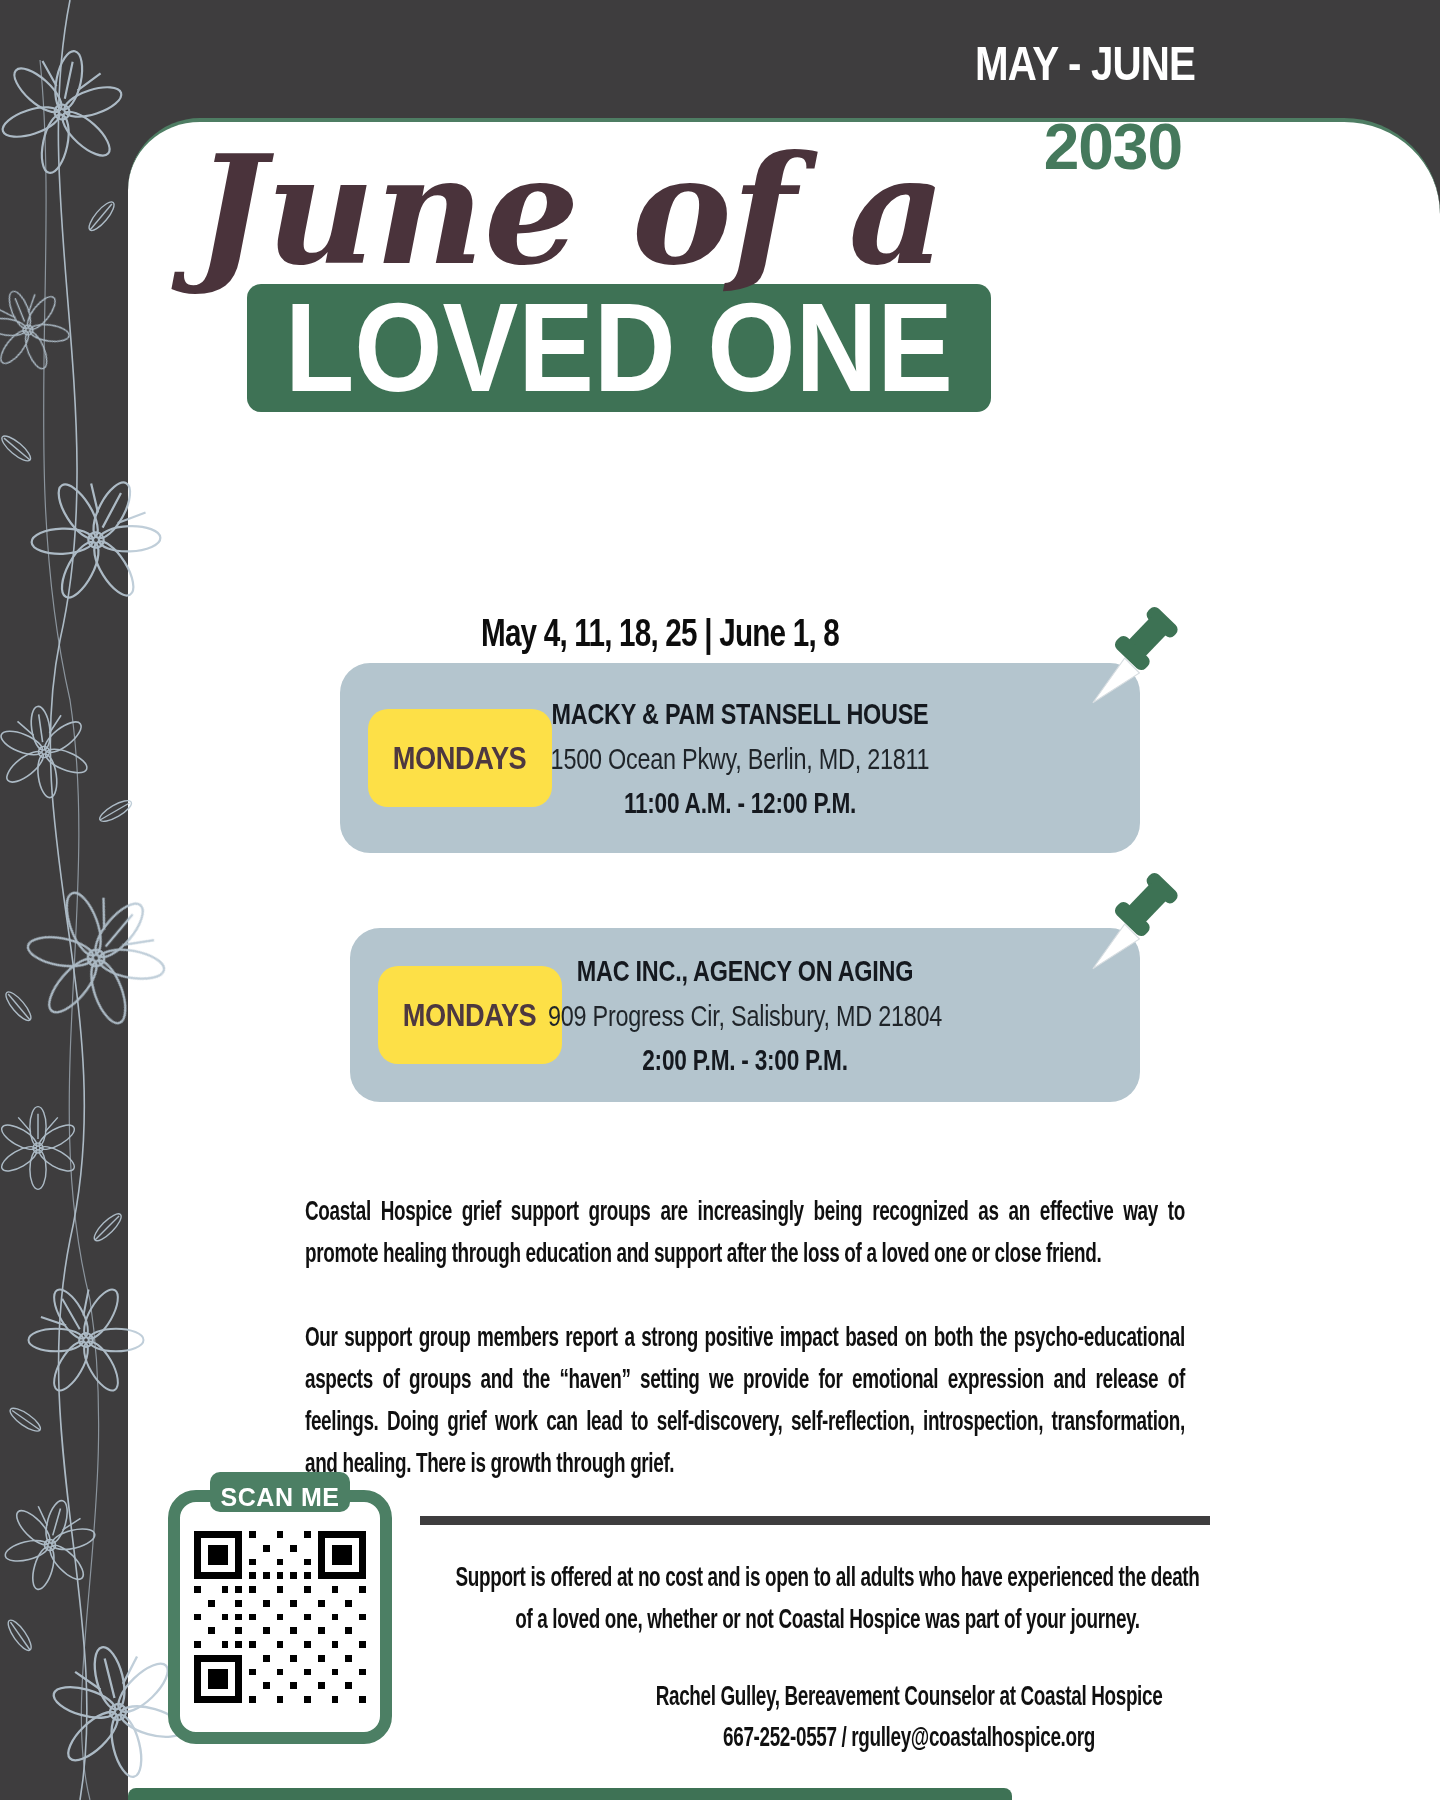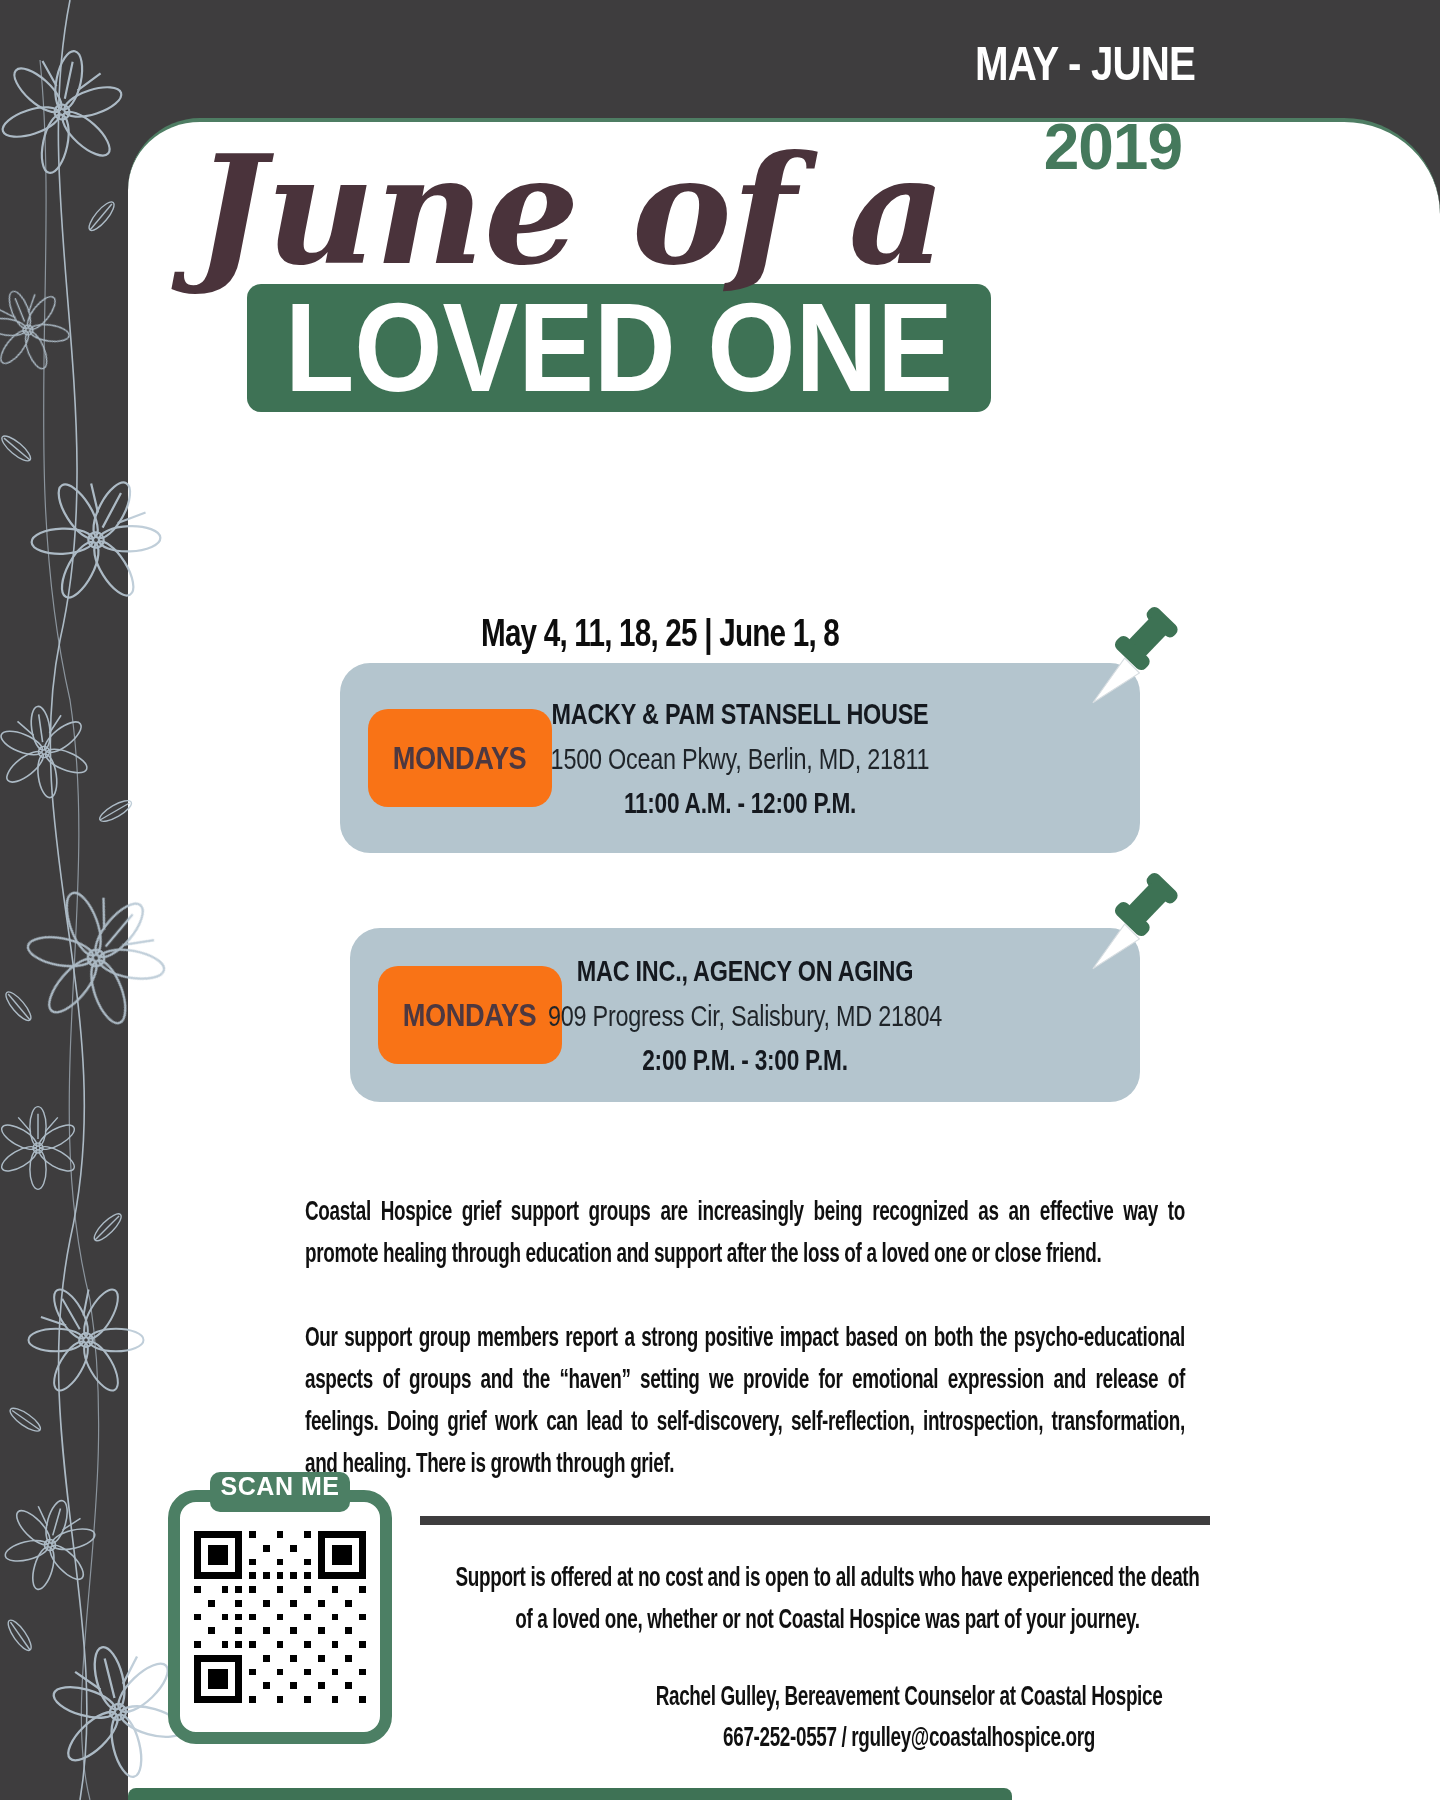--- a/index.html
+++ b/index.html
@@ -53,21 +53,21 @@
     transform:scaleX(0.78); transform-origin:50% 50%;
   }
   
   .event-card {
     position:absolute; background:#b4c5ce; border-radius:30px; z-index:4;
   }
   #card1 { left:340px; top:663px; width:800px; height:190px; }
   #card2 { left:350px; top:928px; width:790px; height:174px; }
   .day-badge {
     position:absolute; left:28px; top:50%; transform:translateY(-50%);
-    width:184px; height:98px; background:#f97316; border-radius:20px;
+    width:184px; height:98px; background:#fde047; border-radius:20px;
     display:flex; align-items:center; justify-content:center;
   }
   .day-badge span {
     font-weight:700; font-size:32px; color:#4d3840; letter-spacing:-0.5px;
     transform:scaleX(0.85); white-space:nowrap;
   }
   .event-text {
     position:absolute; inset:0; display:flex; flex-direction:column;
     align-items:center; justify-content:center; text-align:center;
     transform:scaleX(0.78); transform-origin:50% 50%;
@@ -85,21 +85,21 @@
     letter-spacing:-0.5px; text-align:justify;
     transform:scaleX(0.7); transform-origin:0 0;
   }
   #para1 { top:1190px; }
   #para2 { top:1316px; }
   
   .qr-wrap { position:absolute; left:168px; top:1472px; width:224px; z-index:5; }
   .scan-tab {
     position:absolute; left:42px; top:0; width:140px; height:40px; z-index:2;
     background:#4c7f64; border-radius:10px;
-    display:flex; align-items:flex-start; justify-content:center;
+    display:flex; align-items:flex-end; justify-content:center;
     color:#ffffff; font-weight:700; font-size:25px; letter-spacing:0.5px;
   }
   .qr-frame {
     position:relative; margin-top:18px; width:224px; height:254px;
     border:12px solid #4c7f64; border-radius:28px; background:#ffffff;
     display:flex; align-items:center; justify-content:center;
   }
   .qr-frame svg { width:172px; height:172px; }
   
   .rule { position:absolute; left:420px; top:1516px; width:790px; height:9px; background:#3e3d3e; z-index:4; }
@@ -158,21 +158,21 @@
     <use href="#leaf" transform="translate(30,460) rotate(-50)"></use>
     <use href="#leaf" transform="translate(100,820) rotate(60)"></use>
     <use href="#leaf" transform="translate(30,1020) rotate(-40)"></use>
     <use href="#leaf" transform="translate(95,1240) rotate(45)"></use>
     <use href="#leaf" transform="translate(40,1430) rotate(-55)"></use>
     <use href="#leaf" transform="translate(30,1650) rotate(-35)"></use>
   </g>
 </svg>
 
 <div class="period">MAY - JUNE</div>
-<div class="year">2019</div>
+<div class="year">2030</div>
 
 <div class="script-title">June of a</div>
 <div class="title-box">
   <span>LOVED ONE</span>
 </div>
 
 <div class="dates">May 4, 11, 18, 25 | June 1, 8</div>
 
 <div class="event-card" id="card1">
   <div class="day-badge">

